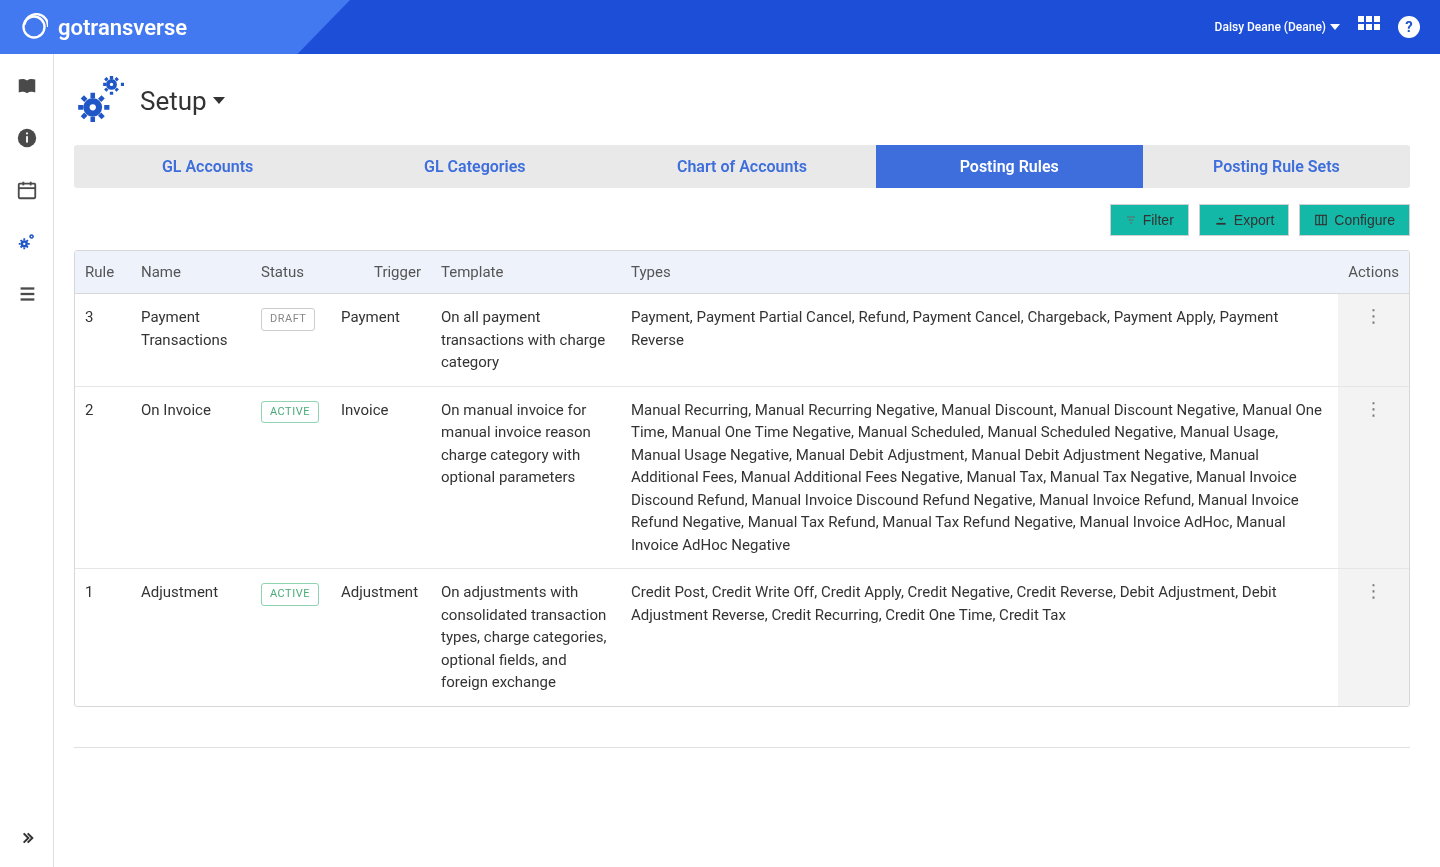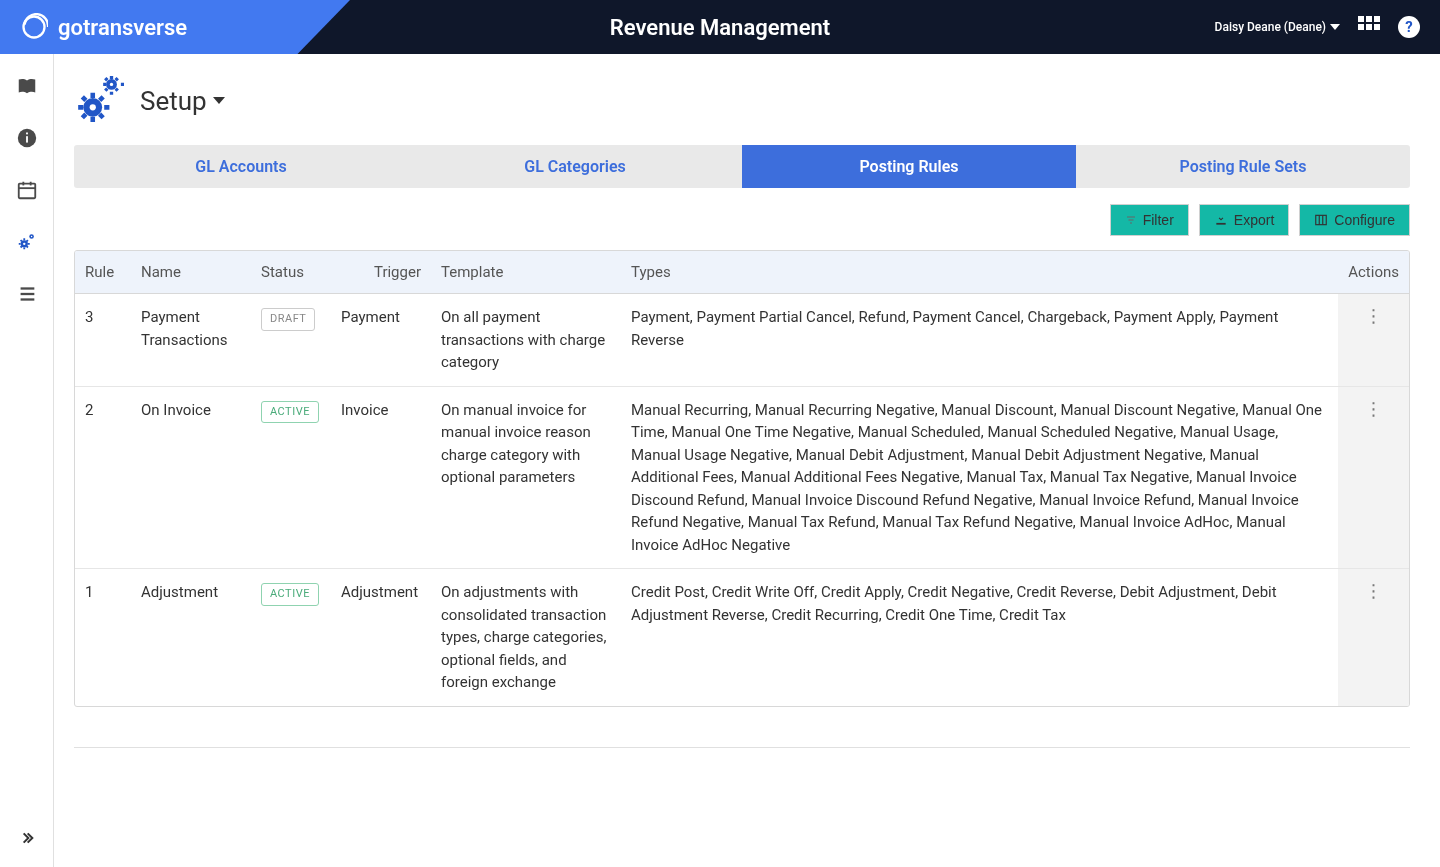--- a/index.html
+++ b/index.html
@@ -1,19 +1,19 @@
 <!DOCTYPE html>
 <html><head>
 <meta charset="utf-8">
 <style>
 * { margin: 0; padding: 0; box-sizing: border-box; }
 body { font-family: -apple-system, BlinkMacSystemFont, "Segoe UI", Roboto, sans-serif; font-size: 14px; color: #333; background: #fff; }
 
 
-.header { height: 54px; background: #0f172a; color: #fff; display: flex; align-items: center; position: relative; }
+.header { height: 54px; background: #1d4ed8; color: #fff; display: flex; align-items: center; position: relative; }
 .header-left { display: flex; align-items: center; padding: 0 20px; height: 100%; z-index: 2; }
 .header-title-wrap { position: absolute; left: 0; right: 0; text-align: center; }
 .header-title { font-size: 22px; font-weight: 600; }
 .header-right { margin-left: auto; display: flex; align-items: center; gap: 18px; padding-right: 20px; z-index: 2; }
 .user-name { font-size: 12px; font-weight: 500; display: flex; align-items: center; gap: 4px; }
 .grid-icon { width: 22px; height: 22px; display: grid; grid-template-columns: repeat(3, 6px); grid-template-rows: repeat(2, 6px); gap: 2px; }
 .grid-icon span { background: #fff; }
 .help-icon { width: 22px; height: 22px; border-radius: 50%; background: #fff; color: #2156c7; font-weight: bold; font-size: 15px; display: flex; align-items: center; justify-content: center; }
 .header-triangle { position: absolute; left: 0; top: 0; width: 350px; height: 54px; background: #4279f0; clip-path: polygon(0 0, 100% 0, 85% 100%, 0 100%); z-index: 1; }
 .brand { display: flex; align-items: center; gap: 10px; font-size: 22px; font-weight: 600; }
@@ -79,23 +79,20 @@
   <div class="header-triangle"></div>
   <div class="header-left">
     <div class="brand">
       <svg class="brand-icon" viewBox="0 0 24 24" fill="none" stroke="#fff" stroke-width="2">
         <circle cx="12" cy="12" r="9"></circle>
           <path d="M4 10 a10 10 0 0 1 20 2" stroke-width="2"></path>
       </svg>
       <span>gotransverse</span>
     </div>
   </div>
-  <div class="header-title-wrap">
-    <span class="header-title">Revenue Management</span>
-  </div>
   <div class="header-right">
     <div class="user-name">
       <span>Daisy Deane (Deane)</span>
       <span class="caret-down-sm"></span>
     </div>
     <div class="grid-icon">
       <span></span>
         <span></span>
         <span></span>
         <span></span>
@@ -176,20 +173,21 @@
     </span>
     <h1 class="page-title">
       <span>Setup</span>
       <span class="caret-down"></span>
     </h1>
   </div>
 
   <div class="tabs">
     <div class="tab">GL Accounts</div>
     <div class="tab">GL Categories</div>
+    <div class="tab">Chart of Accounts</div>
     <div class="tab active">Posting Rules</div>
     <div class="tab">Posting Rule Sets</div>
   </div>
 
   <div class="table-toolbar">
     <button class="btn">
       <svg width="12" height="12" viewBox="0 0 24 24" fill="none" stroke="#666" stroke-width="2">
           <line x1="4" y1="6" x2="20" y2="6"></line>
           <line x1="7" y1="12" x2="17" y2="12"></line>
           <line x1="10" y1="18" x2="14" y2="18"></line>

